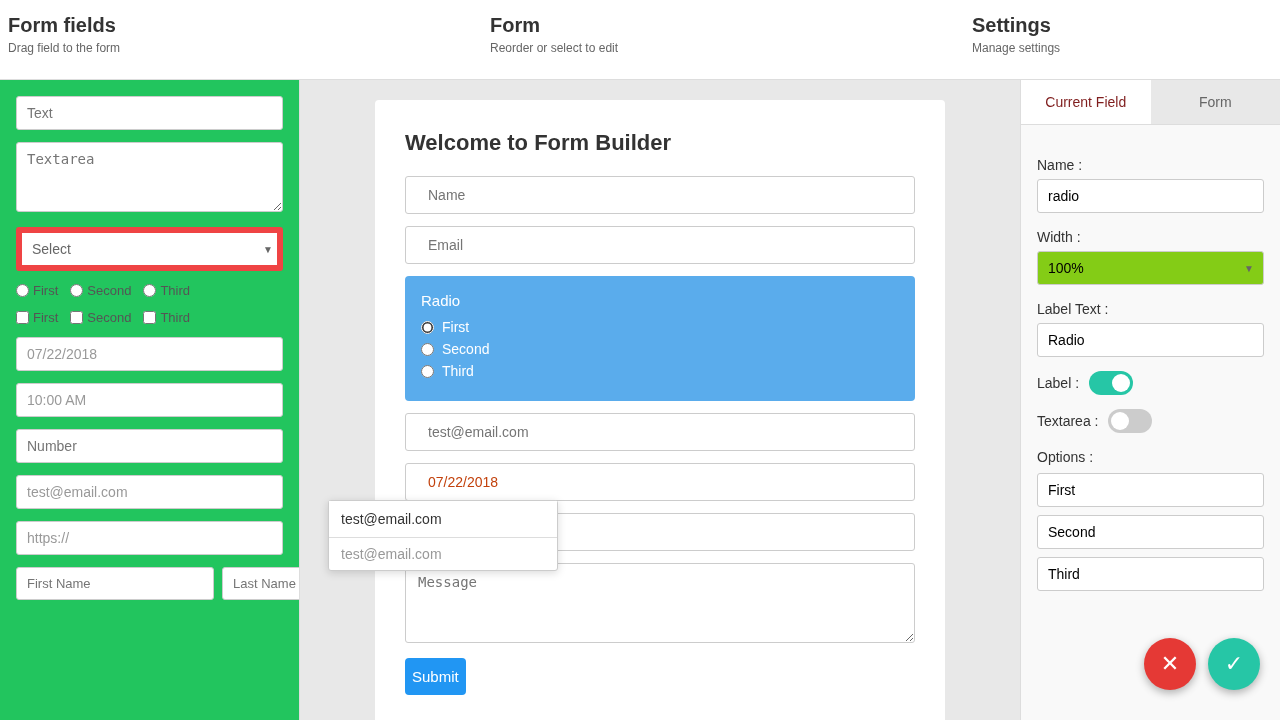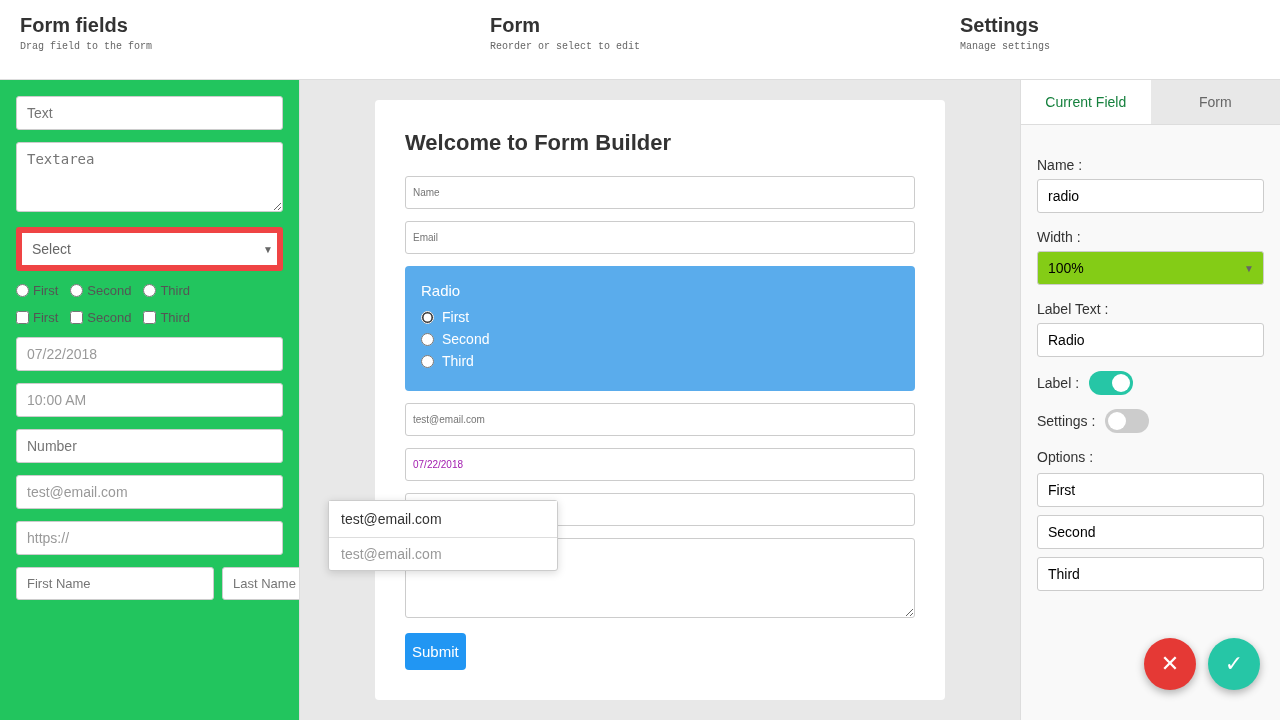--- a/index.html
+++ b/index.html
@@ -3,40 +3,39 @@
   <meta charset="utf-8">
   <style>
     * { box-sizing: border-box; margin: 0; padding: 0; }
     body { font-family: Arial, sans-serif; font-size: 14px; background: #f0f0f0; color: #333; overflow: hidden; }
 
     
     .header {
       display: flex;
       background: #fff;
       border-bottom: 1px solid #ddd;
-      padding: 14px 20px;
+      padding: 14px 8px;
       height: 80px;
       align-items: flex-start;
     }
     .header-section {
       flex: 1;
     }
     .header-section.settings {
       flex: 0 0 300px;
     }
     .header-title {
       font-size: 20px;
       font-weight: bold;
       color: #333;
     }
     .header-subtitle {
-      font-size: 10px;
+      font-size: 12px;
       color: #666;
       margin-top: 4px;
-      font-family: Liberation Mono, monospace;
     }
 
     
     .main {
       display: flex;
       height: calc(720px - 80px);
     }
 
     
     .left-panel {
@@ -150,25 +149,25 @@
 
     .form-title {
       font-size: 22px;
       font-weight: bold;
       color: #333;
       margin-bottom: 20px;
     }
 
     .form-input {
       width: 100%;
-      padding: 10px 7px;
-      border: 1px solid #ccc;
-      border-radius: 3px;
-      font-size: 10px;
-      color: #a21caf;
+      padding: 10px 22px;
+      border: 1px solid #ccc;
+      border-radius: 3px;
+      font-size: 14px;
+      color: #c2410c;
       margin-bottom: 12px;
     }
 
     .form-textarea {
       width: 100%;
       padding: 10px 12px;
       border: 1px solid #ccc;
       border-radius: 3px;
       font-size: 14px;
       color: #4c1d95;
@@ -261,21 +260,21 @@
       padding: 14px 10px;
       text-align: center;
       font-size: 14px;
       cursor: pointer;
       background: #fff;
       color: #333;
     }
 
     .settings-tab.active {
       background: #fff;
-      color: #15803d;
+      color: #7f1d1d;
       font-weight: 500;
     }
 
     .settings-tab.inactive {
       background: #e8e8e8;
       color: #666;
     }
 
     .settings-body {
       padding: 16px;
@@ -575,21 +574,21 @@
 
       <div class="toggle-row">
         <div class="toggle-label">Label :</div>
         <label class="toggle">
           <input type="checkbox" checked="" style="">
           <span class="toggle-slider"></span>
         </label>
       </div>
 
       <div class="toggle-row">
-        <div class="toggle-label">Settings :</div>
+        <div class="toggle-label">Textarea :</div>
         <label class="toggle toggle-off">
           <input type="checkbox" style="">
           <span class="toggle-slider"></span>
         </label>
       </div>
 
       <div class="setting-row">
         <div class="options-label">Options :</div>
         <input class="option-input" type="text" value="First" style="">
         <input class="option-input" type="text" value="Second" style="">

